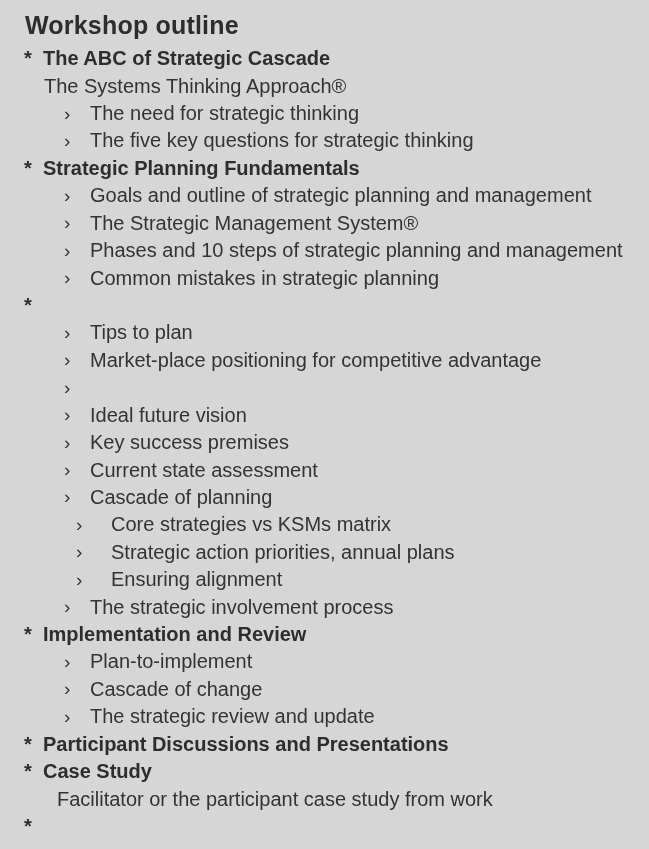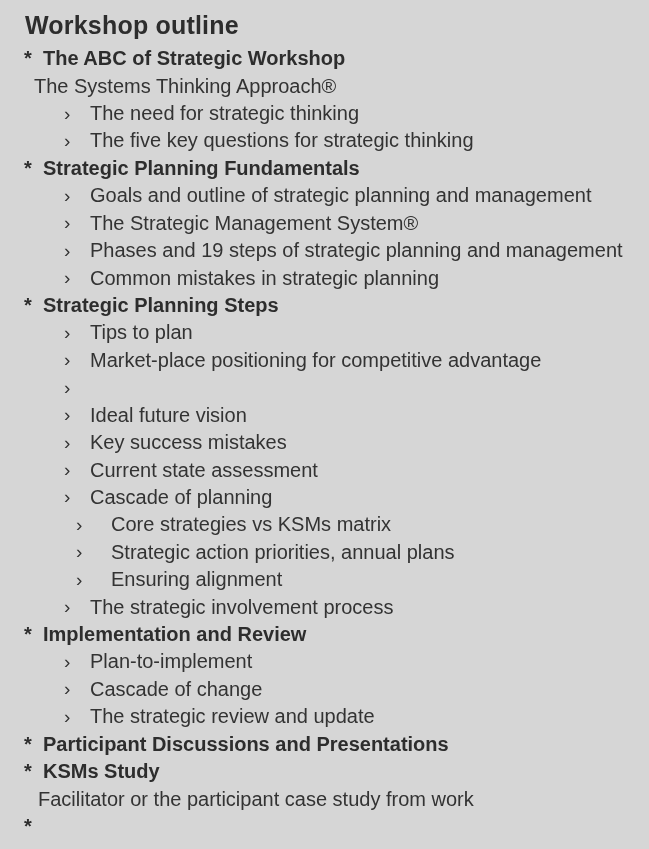--- a/index.html
+++ b/index.html
@@ -43,38 +43,38 @@
     flex: 0 0 auto;
   }
   
   .level-section {
     padding-left: 24px;
     font-weight: bold;
     color: #2d2d2d;
   }
   .level-section .bullet { width: 19px; }
   
-  .level-note      { padding-left: 34px; }
-  .level-note-deep { padding-left: 38px; }
+  .level-note      { padding-left: 44px; }
+  .level-note-deep { padding-left: 57px; }
   
   .level-sub { padding-left: 64px; }
   .level-sub .bullet { width: 26px; font-size: 19px; }
   
   .level-subsub { padding-left: 76px; }
   .level-subsub .bullet { width: 35px; font-size: 19px; }
 </style>
 </head>
 <body>
 
 <div class="page">
   <h1 class="title">Workshop outline</h1>
   <div class="list">
       <div class="row level-section">
     <span class="bullet">*</span>
-    <span class="text">The ABC of Strategic Workshop</span>
+    <span class="text">The ABC of Strategic Cascade</span>
   </div>
       <div class="row level-note">
 
     <span class="text">The Systems Thinking Approach®</span>
   </div>
       <div class="row level-sub">
     <span class="bullet chevron">›</span>
     <span class="text">The need for strategic thinking</span>
   </div>
       <div class="row level-sub">
@@ -88,48 +88,47 @@
       <div class="row level-sub">
     <span class="bullet chevron">›</span>
     <span class="text">Goals and outline of strategic planning and management</span>
   </div>
       <div class="row level-sub">
     <span class="bullet chevron">›</span>
     <span class="text">The Strategic Management System®</span>
   </div>
       <div class="row level-sub">
     <span class="bullet chevron">›</span>
-    <span class="text">Phases and 19 steps of strategic planning and management</span>
+    <span class="text">Phases and 10 steps of strategic planning and management</span>
   </div>
       <div class="row level-sub">
     <span class="bullet chevron">›</span>
     <span class="text">Common mistakes in strategic planning</span>
   </div>
       <div class="row level-section">
     <span class="bullet">*</span>
-    <span class="text">Strategic Planning Steps</span>
   </div>
       <div class="row level-sub">
     <span class="bullet chevron">›</span>
     <span class="text">Tips to plan</span>
   </div>
       <div class="row level-sub">
     <span class="bullet chevron">›</span>
     <span class="text">Market-place positioning for competitive advantage</span>
   </div>
       <div class="row level-sub">
     <span class="bullet chevron">›</span>
   </div>
       <div class="row level-sub">
     <span class="bullet chevron">›</span>
     <span class="text">Ideal future vision</span>
   </div>
       <div class="row level-sub">
     <span class="bullet chevron">›</span>
-    <span class="text">Key success mistakes</span>
+    <span class="text">Key success premises</span>
   </div>
       <div class="row level-sub">
     <span class="bullet chevron">›</span>
     <span class="text">Current state assessment</span>
   </div>
       <div class="row level-sub">
     <span class="bullet chevron">›</span>
     <span class="text">Cascade of planning</span>
   </div>
       <div class="row level-subsub">
@@ -163,21 +162,21 @@
       <div class="row level-sub">
     <span class="bullet chevron">›</span>
     <span class="text">The strategic review and update</span>
   </div>
       <div class="row level-section">
     <span class="bullet">*</span>
     <span class="text">Participant Discussions and Presentations</span>
   </div>
       <div class="row level-section">
     <span class="bullet">*</span>
-    <span class="text">KSMs Study</span>
+    <span class="text">Case Study</span>
   </div>
       <div class="row level-note-deep">
 
     <span class="text">Facilitator or the participant case study from work</span>
   </div>
       <div class="row level-section">
     <span class="bullet">*</span>
   </div>
     </div>
 </div>

